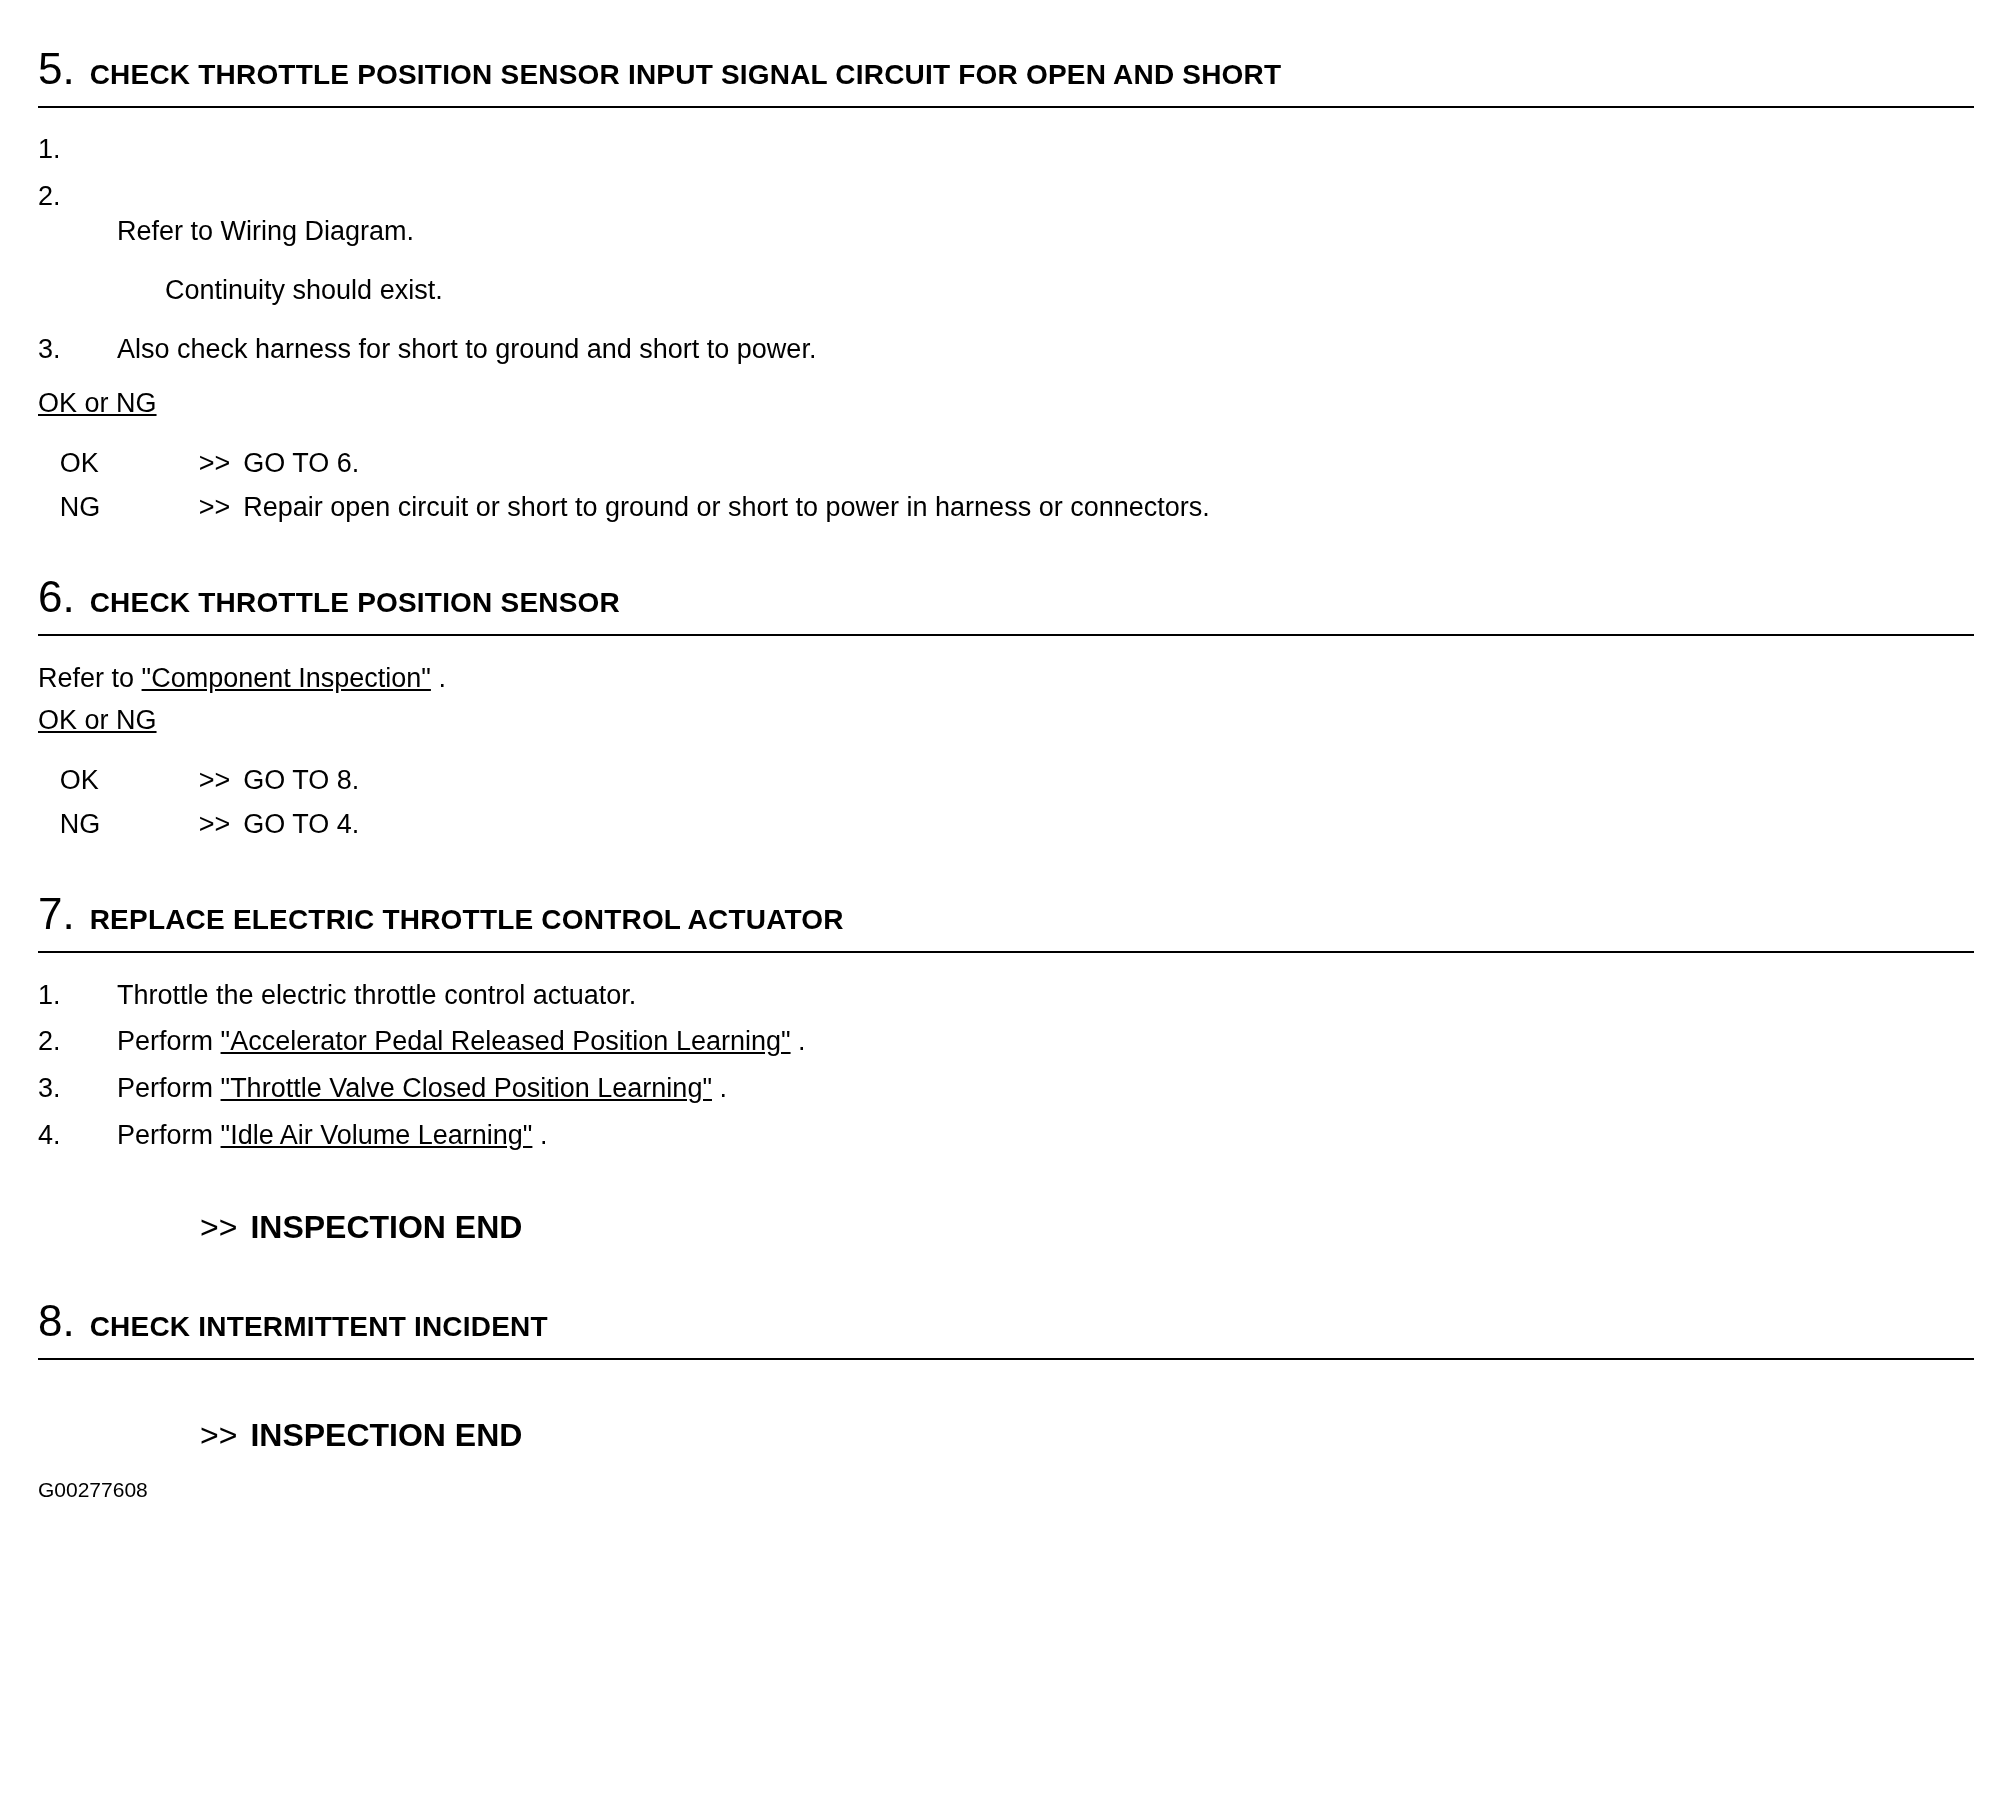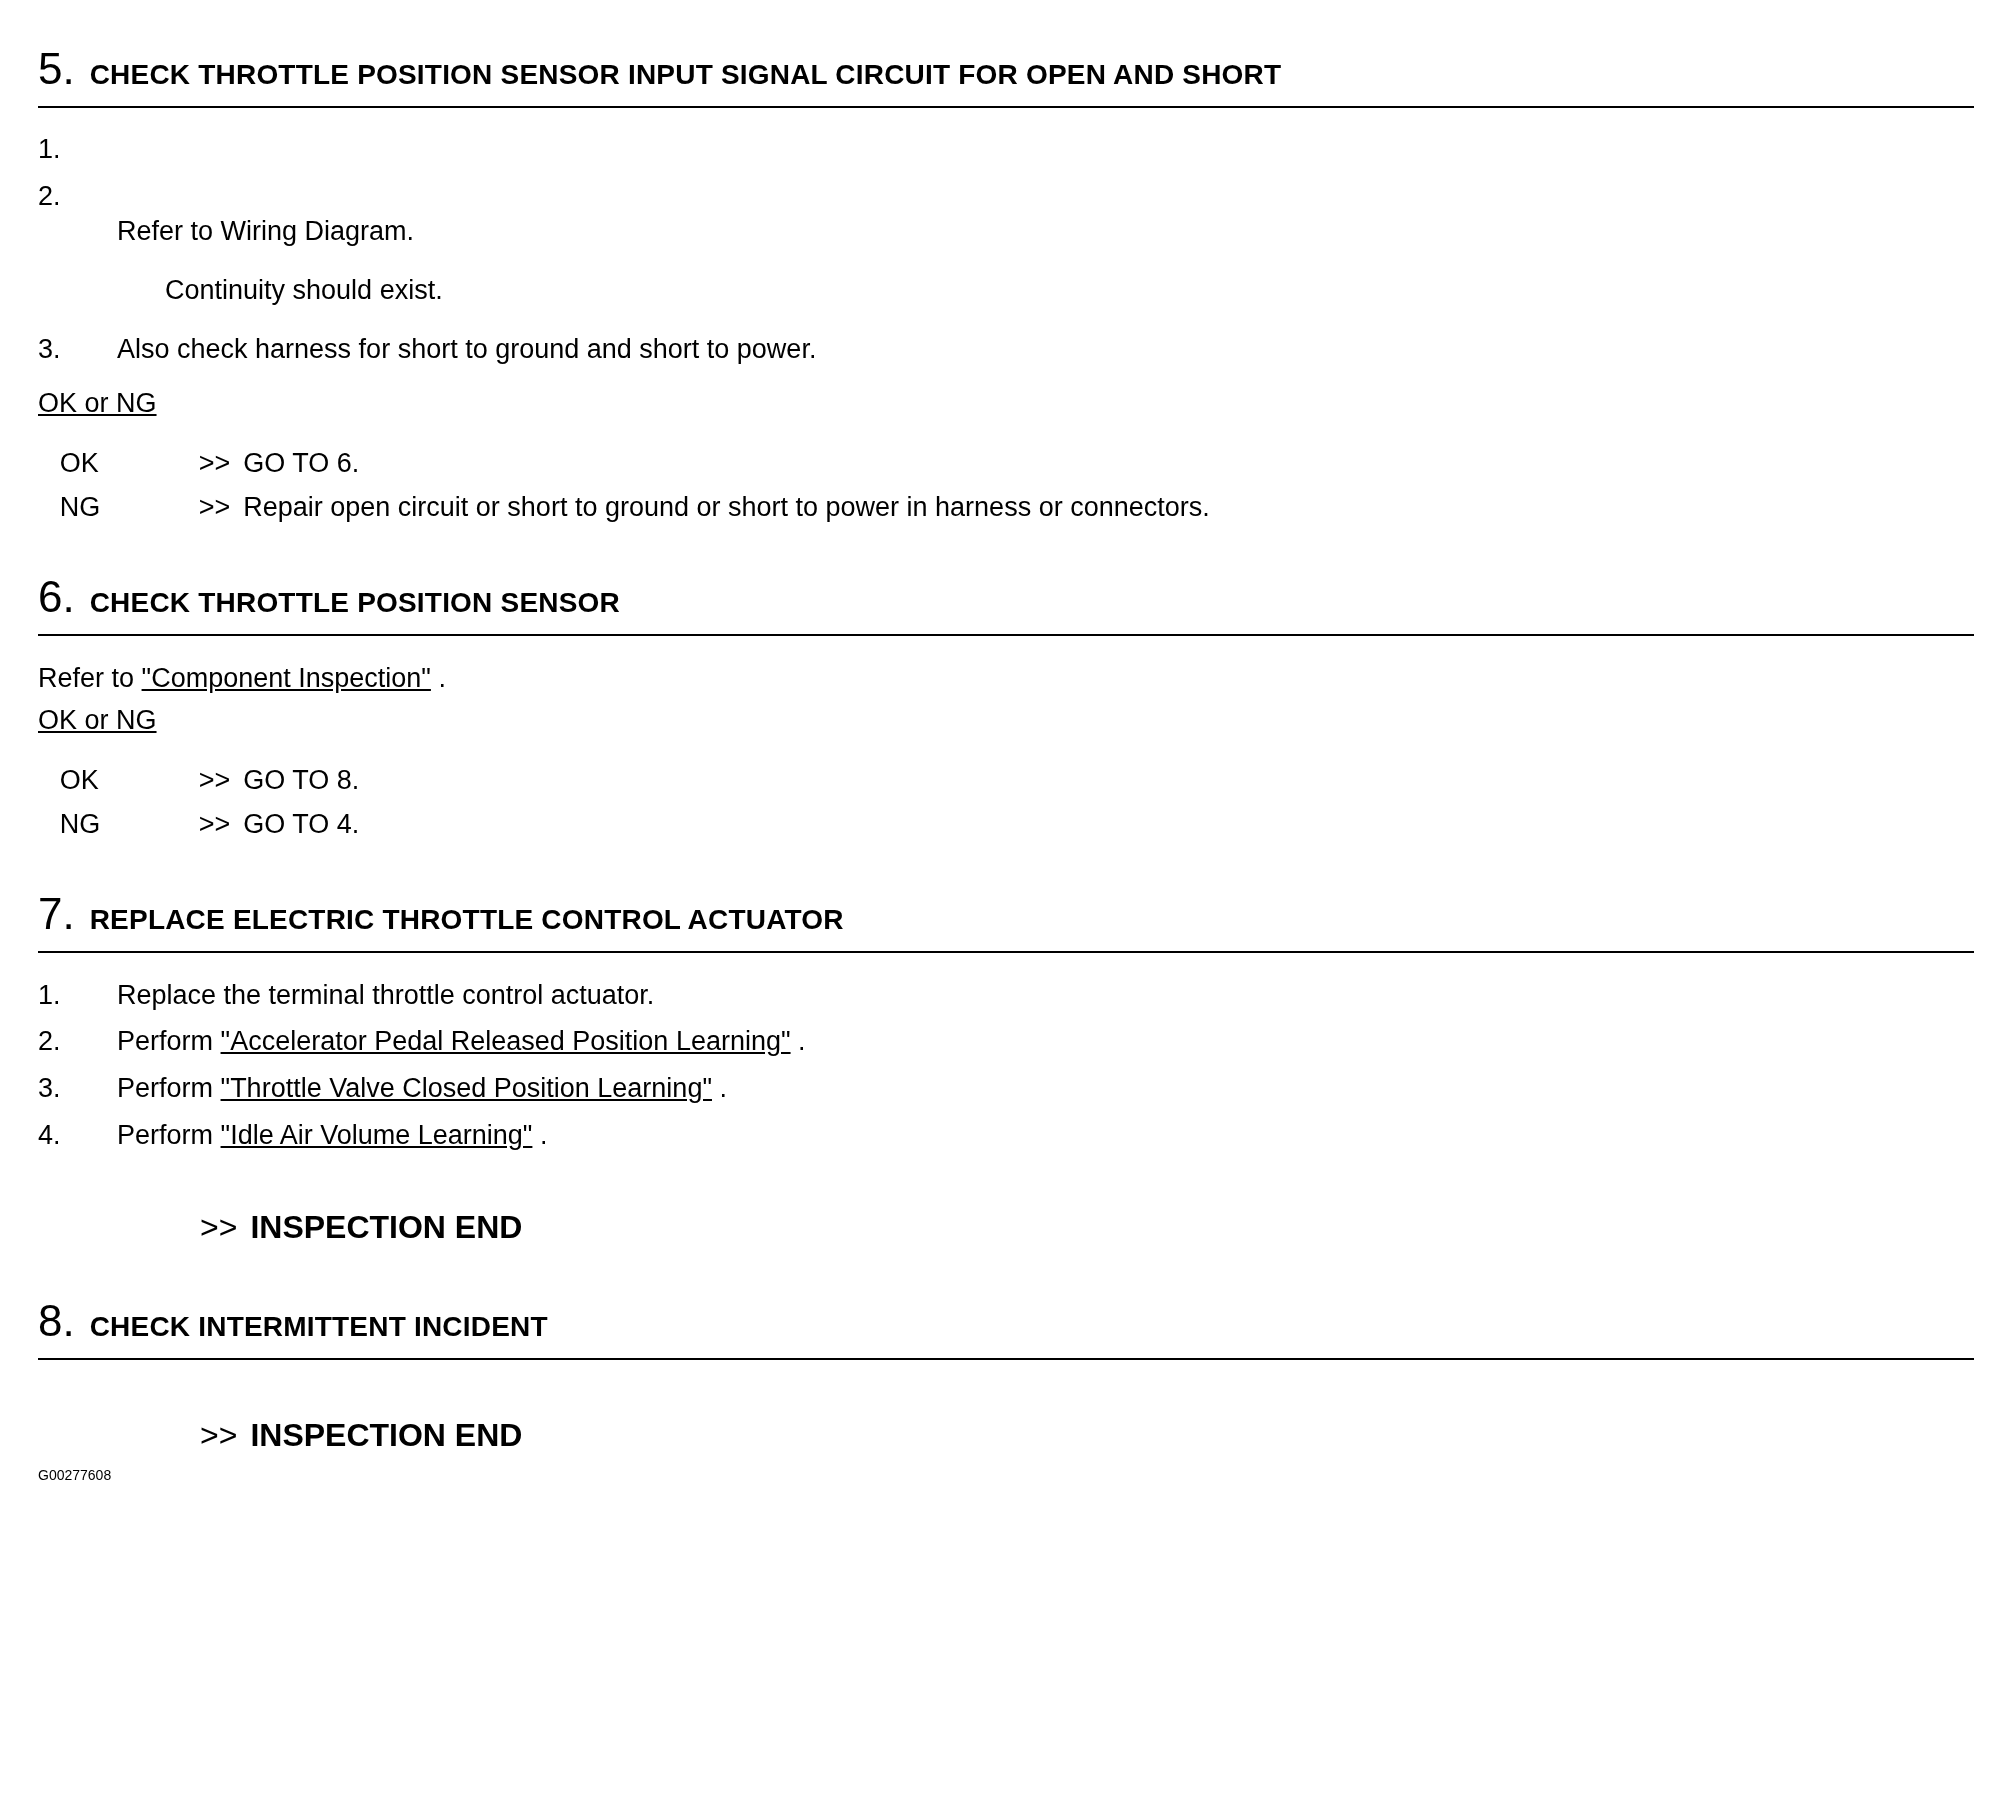--- a/index.html
+++ b/index.html
@@ -43,21 +43,21 @@
     display: inline-block;
   }
   .results { margin-top: 25px; }
   .result { display: flex; padding-left: 21.7px; margin-top: 9.4px; }
   .res-label { flex: 0 0 139px; }
   .arrow { margin-right: 13px; }
   .refer { margin-top: 24.5px; max-width: 1375px; }
   .link { text-decoration: underline; cursor: pointer; color: #000; }
   .end-line { margin: 55px 0 0 162px; font-size: 32px; }
   .end-text { font-weight: bold; }
-  .footer-code { font-size: 14px; margin-top: 11px; }
+  .footer-code { font-size: 21px; margin-top: 21px; }
 </style>
 </head>
 <body>
 
 <div class="page">
 
   <section class="sec first">
     <div class="sec-head">
       <span class="sec-num">5.</span>
       <span class="sec-title">CHECK THROTTLE POSITION SENSOR INPUT SIGNAL CIRCUIT FOR OPEN AND SHORT</span>
@@ -118,21 +118,21 @@
   </section>
 
   <section class="sec">
     <div class="sec-head">
       <span class="sec-num">7.</span>
       <span class="sec-title">REPLACE ELECTRIC THROTTLE CONTROL ACTUATOR</span>
     </div>
     <div class="sec-body">
       <div class="step">
         <span class="step-num">1.</span>
-        <span class="step-text">Replace the terminal throttle control actuator.</span>
+        <span class="step-text">Throttle the electric throttle control actuator.</span>
       </div>
       <div class="step">
         <span class="step-num">2.</span>
         <span class="step-text">
           <span>Perform</span>
           <span class="link">"Accelerator Pedal Released Position Learning"</span>
           <span>.</span>
         </span>
       </div>
       <div class="step">

